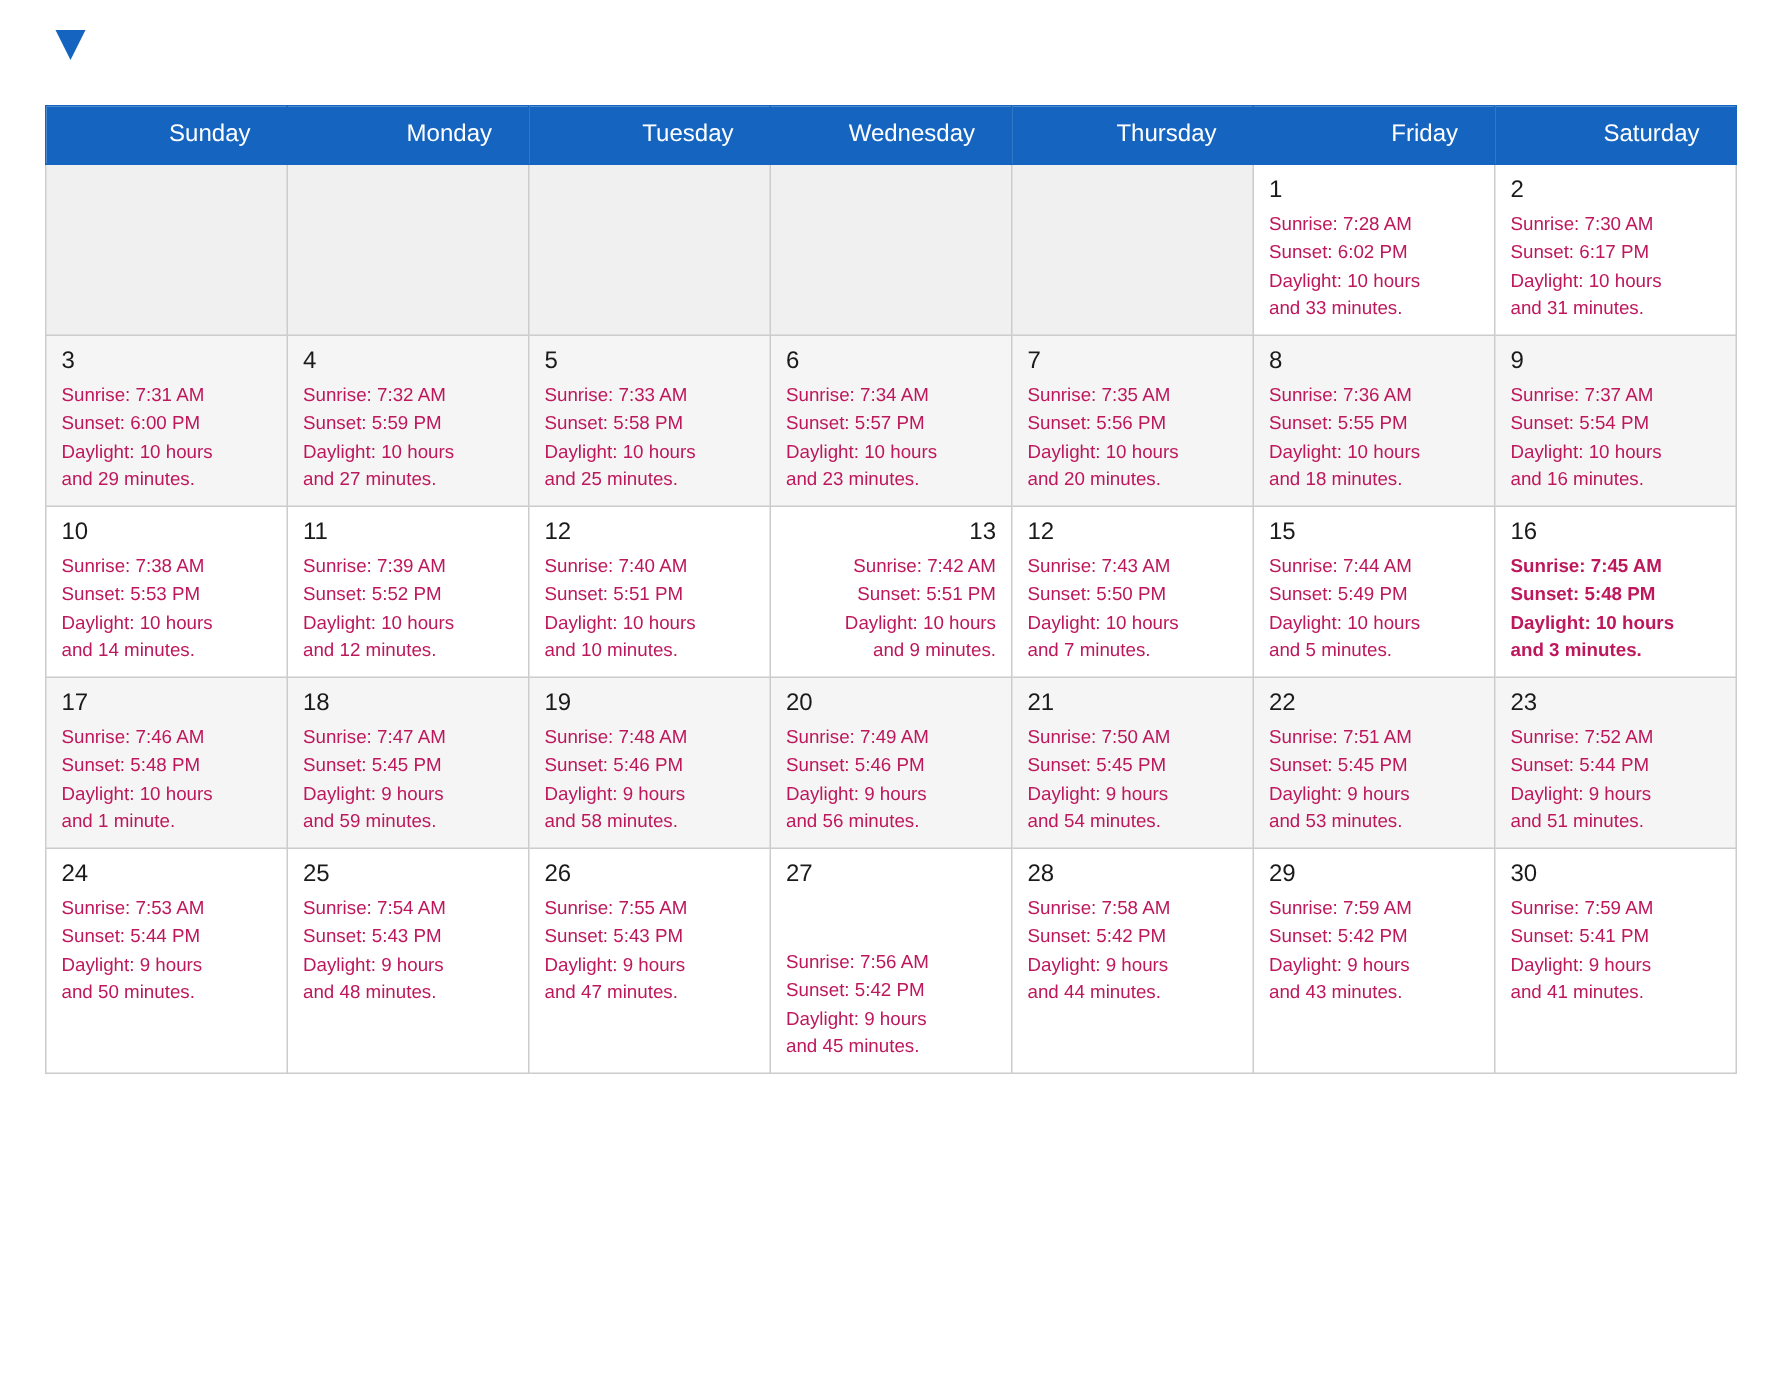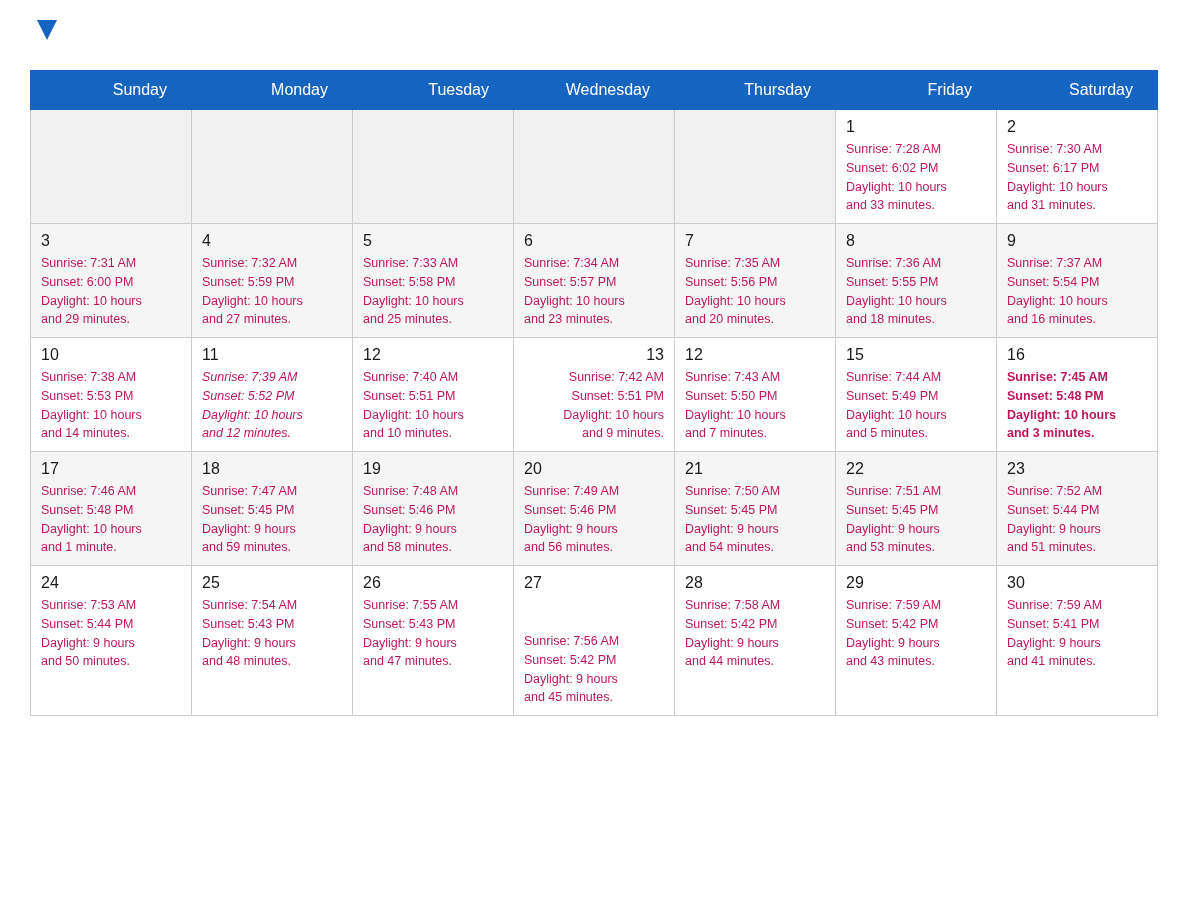--- a/index.html
+++ b/index.html
@@ -210,21 +210,21 @@
       <tr>
         <td style="background-color: rgb(255, 255, 255);">
           <span class="day-number">10</span>
           <div class="day-info" style="white-space: pre-line;">Sunrise: 7:38 AM
 Sunset: 5:53 PM
 Daylight: 10 hours
 and 14 minutes.</div>
         </td>
         <td style="background-color: rgb(255, 255, 255);">
           <span class="day-number">11</span>
-          <div class="day-info" style="white-space: pre-line; font-style: italic;">Sunrise: 7:39 AM
+          <div class="day-info" style="white-space: pre-line;">Sunrise: 7:39 AM
 Sunset: 5:52 PM
 Daylight: 10 hours
 and 12 minutes.</div>
         </td>
         <td style="background-color: rgb(255, 255, 255);">
           <span class="day-number">12</span>
           <div class="day-info" style="white-space: pre-line;">Sunrise: 7:40 AM
 Sunset: 5:51 PM
 Daylight: 10 hours
 and 10 minutes.</div>

